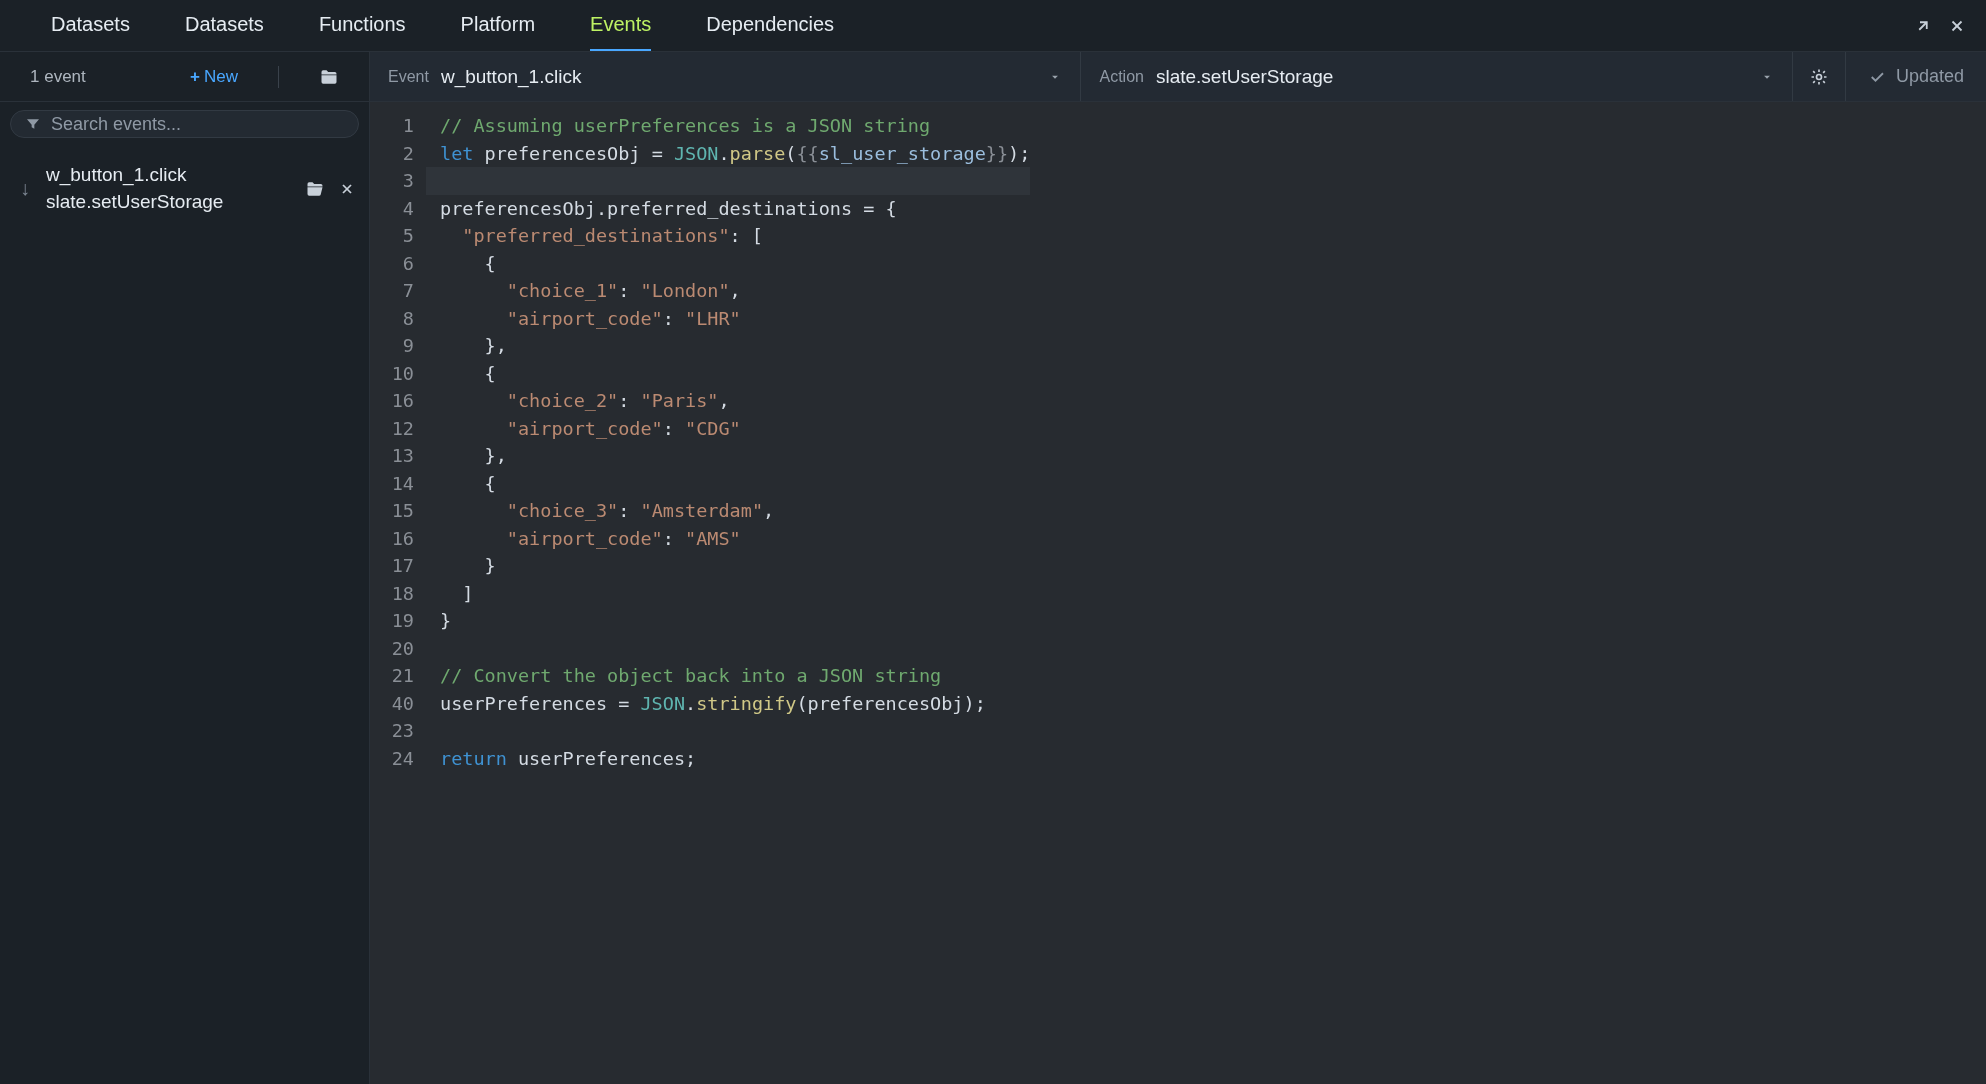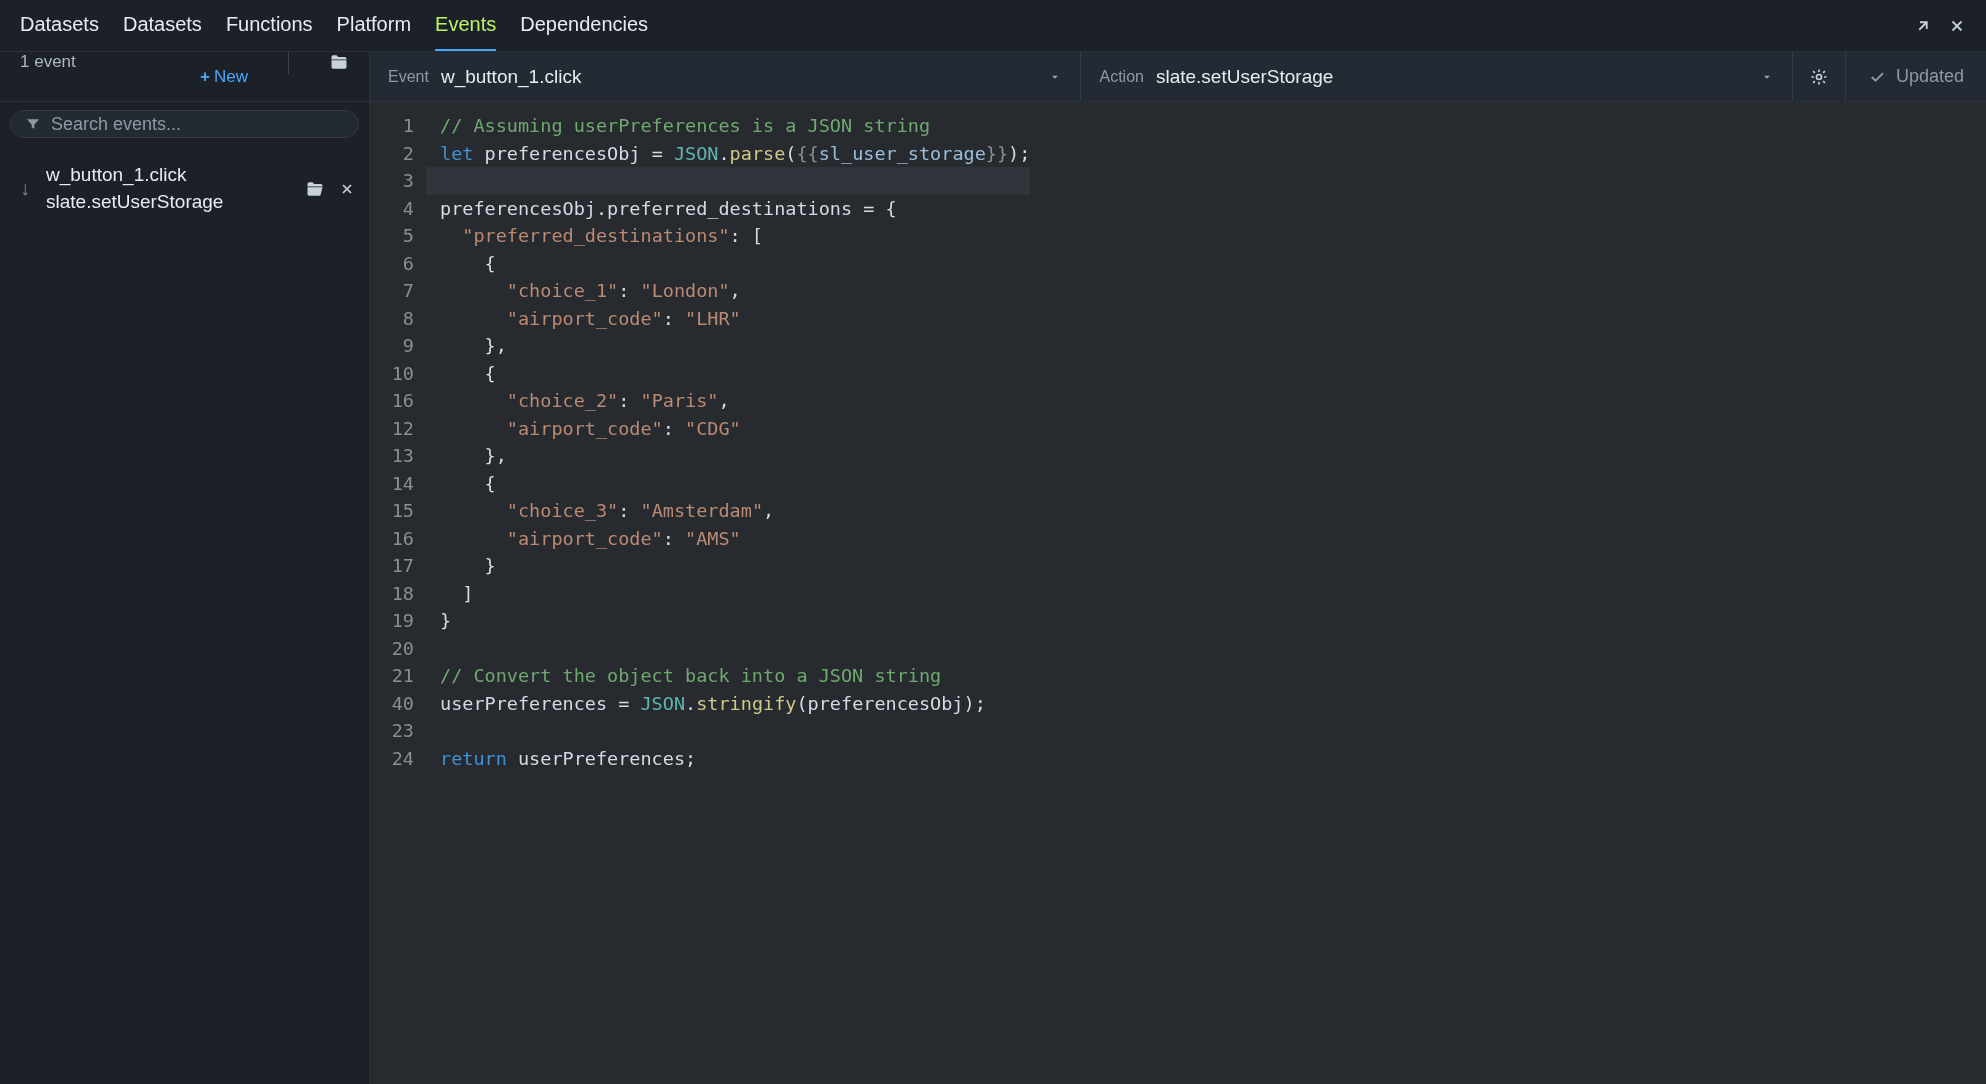--- a/index.html
+++ b/index.html
@@ -18,35 +18,36 @@
     display: flex; align-items: center; height: 52px;
     padding: 0 20px;
     background: #1b2127;
     border-bottom: 1px solid #2a3139;
   }
   .tabbar .tabs { display: flex; gap: 24px; align-items: center; height: 100%; }
   .tab {
     height: 100%; display: flex; align-items: center;
     color: #e6ecf2; font-size: 20px; cursor: pointer;
     border-bottom: 2px solid transparent;
+    margin-left: 31px;
   }
   .tab.active { color: #bef264; border-bottom: 2px solid #49a7ff; }
   .tabbar .right { margin-left: auto; display: flex; gap: 16px; align-items: center; }
   .icon-btn { cursor: pointer; color: #c8d0d9; display:flex; align-items:center; justify-content:center; }
 
   
   .content { flex: 1; display: flex; min-height: 0; }
 
   
   .sidebar {
     width: 370px; background: #1b2127; border-right: 1px solid #2a3139;
     display: flex; flex-direction: column;
   }
   .sidebar-head {
-    height: 50px; display: flex; padding: 0 20px;
+    height: 50px; display: flex; align-items: center; padding: 0 30px;
     color: #aeb6bf; font-size: 17px;
     border-bottom: 1px solid #2a3139;
     gap: 28px;
   }
   .sidebar-head .count { flex: 1; }
   .new-btn { color: #49a7ff; display:flex; align-items:center; gap:4px; cursor:pointer; font-size:17px;}
   .vdiv { width:1px; height:22px; background:#3a424b; margin: 0 12px; }
   .folder-icon { color:#c8d0d9; cursor:pointer; }
 
   .search-wrap { padding: 8px 10px; }

